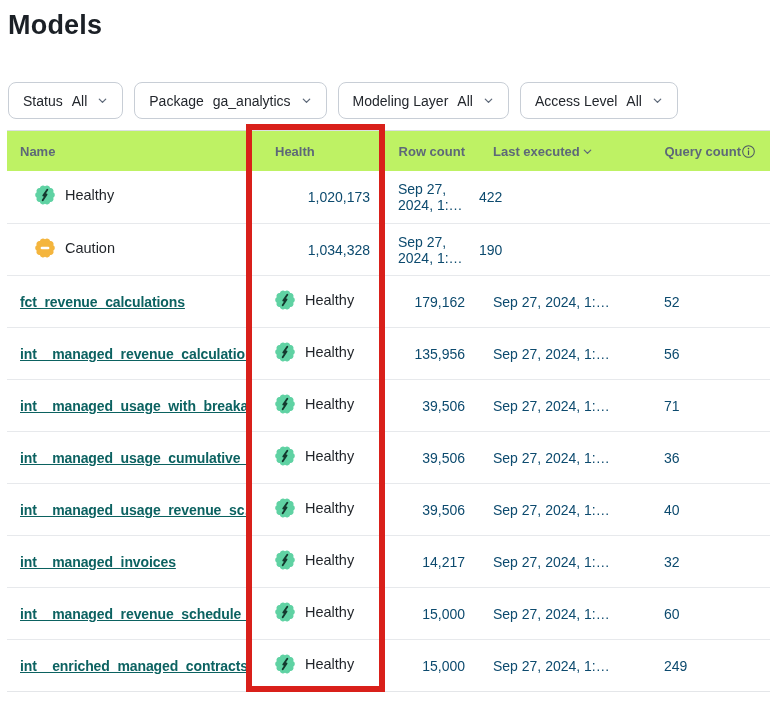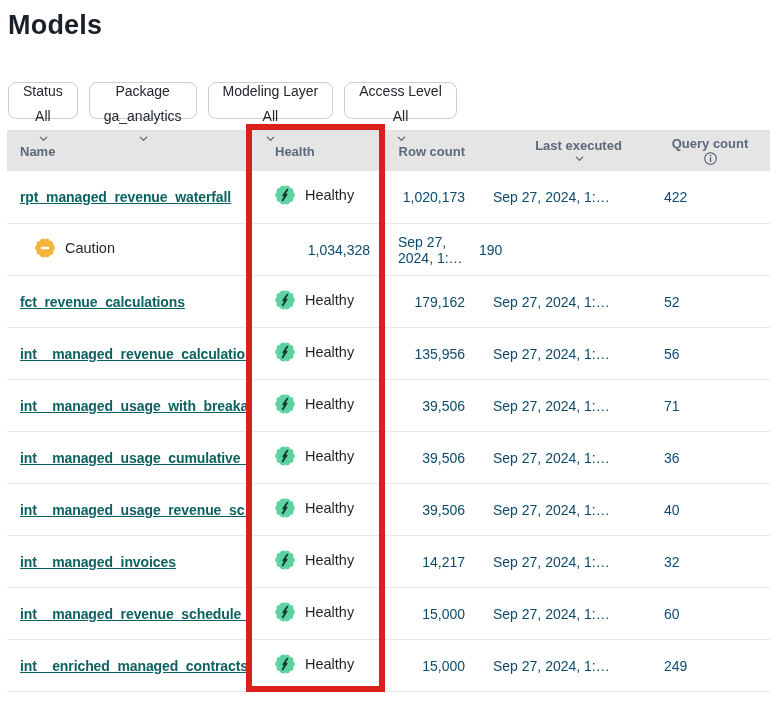--- a/index.html
+++ b/index.html
@@ -30,54 +30,53 @@
     gap: 9px;
     height: 37px;
     padding: 0 14px;
     border: 1px solid #c8ced6;
     border-radius: 8px;
     background: #ffffff;
     font-size: 14px;
     color: #23272d;
     cursor: pointer;
     white-space: nowrap;
-    flex-direction: column;
   }
   .filter-btn .chev { margin-left: 1px; display: inline-flex; }
   .table {
     margin: 11px 7px 0 7px;
     border-top: 1px solid #dcdfe3;
     border-bottom: 1px solid #e4e6e9;
   }
   .tr, .thead-row {
     display: grid;
     grid-template-columns: 240px 137px 95px 185px 1fr;
     align-items: center;
   }
   .thead-row {
     height: 40px;
-    background: #e5e5e5;
+    background: #bef264;
     font-size: 13px;
     font-weight: 700;
     color: #5d6878;
   }
   .tr {
     height: 52px;
     border-top: 1px solid #e7e9ec;
     background: #ffffff;
   }
   .tr:first-child { border-top: none; }
   .td, .th { padding: 0; }
   .col-name   { padding-left: 13px; overflow: hidden; white-space: nowrap; }
   .col-health { padding-left: 28px; }
   .col-rowcount { text-align: right; padding-right: 14px; }
   .col-exec   { padding-left: 14px; }
   .col-query  { text-align: left; padding-right: 14px; }
   .th.col-exec, .th.col-query {
-    display: flex; align-items: center;  flex-direction: column;
+    display: flex; align-items: center; 
   }
   .th.col-query { justify-content: flex-end; }
   .model-link {
     font-size: 14px;
     font-weight: 600;
     letter-spacing: -0.1px;
     color: #0c6261;
     text-decoration: underline;
     white-space: nowrap;
     cursor: pointer;
@@ -167,21 +166,20 @@
           <svg width="15" height="15" viewBox="0 0 16 16">
             <circle cx="8" cy="8" r="6.2" fill="none" stroke="#4b5563" stroke-width="1.1"></circle>
             <line x1="8" y1="7.2" x2="8" y2="11.2" stroke="#4b5563" stroke-width="1.3" stroke-linecap="round"></line>
             <circle cx="8" cy="4.9" r="0.85" fill="#4b5563"></circle>
           </svg>
         </span>
     </div>
   </div>
   <div>
       <div class="tr">
-        <div class="td col-name"><a class="model-link">rpt_managed_revenue_waterfall</a></div>
         <div class="td col-health"><span class="health-badge">
             <svg width="20" height="20" viewBox="0 0 20 20">
               <path d="M10.00 1.30 A3.1 3.1 0 0 1 15.11 2.96 A3.1 3.1 0 0 1 18.27 7.31 A3.1 3.1 0 0 1 18.27 12.69 A3.1 3.1 0 0 1 15.11 17.04 A3.1 3.1 0 0 1 10.00 18.70 A3.1 3.1 0 0 1 4.89 17.04 A3.1 3.1 0 0 1 1.73 12.69 A3.1 3.1 0 0 1 1.73 7.31 A3.1 3.1 0 0 1 4.89 2.96 A3.1 3.1 0 0 1 10.00 1.30 Z" fill="#5fd2a3"></path>
               <path d="M12.3 4.8 L8.3 10.5 L11.5 9.4 L7.7 15.2" fill="none" stroke="#14392f" stroke-width="1.9" stroke-linecap="round" stroke-linejoin="round"></path>
             </svg>
             <span>Healthy</span>
           </span></div>
         <div class="td cell-text col-rowcount">1,020,173</div>
         <div class="td cell-text col-exec">Sep 27, 2024, 1:…</div>
         <div class="td cell-text col-query">422</div>

